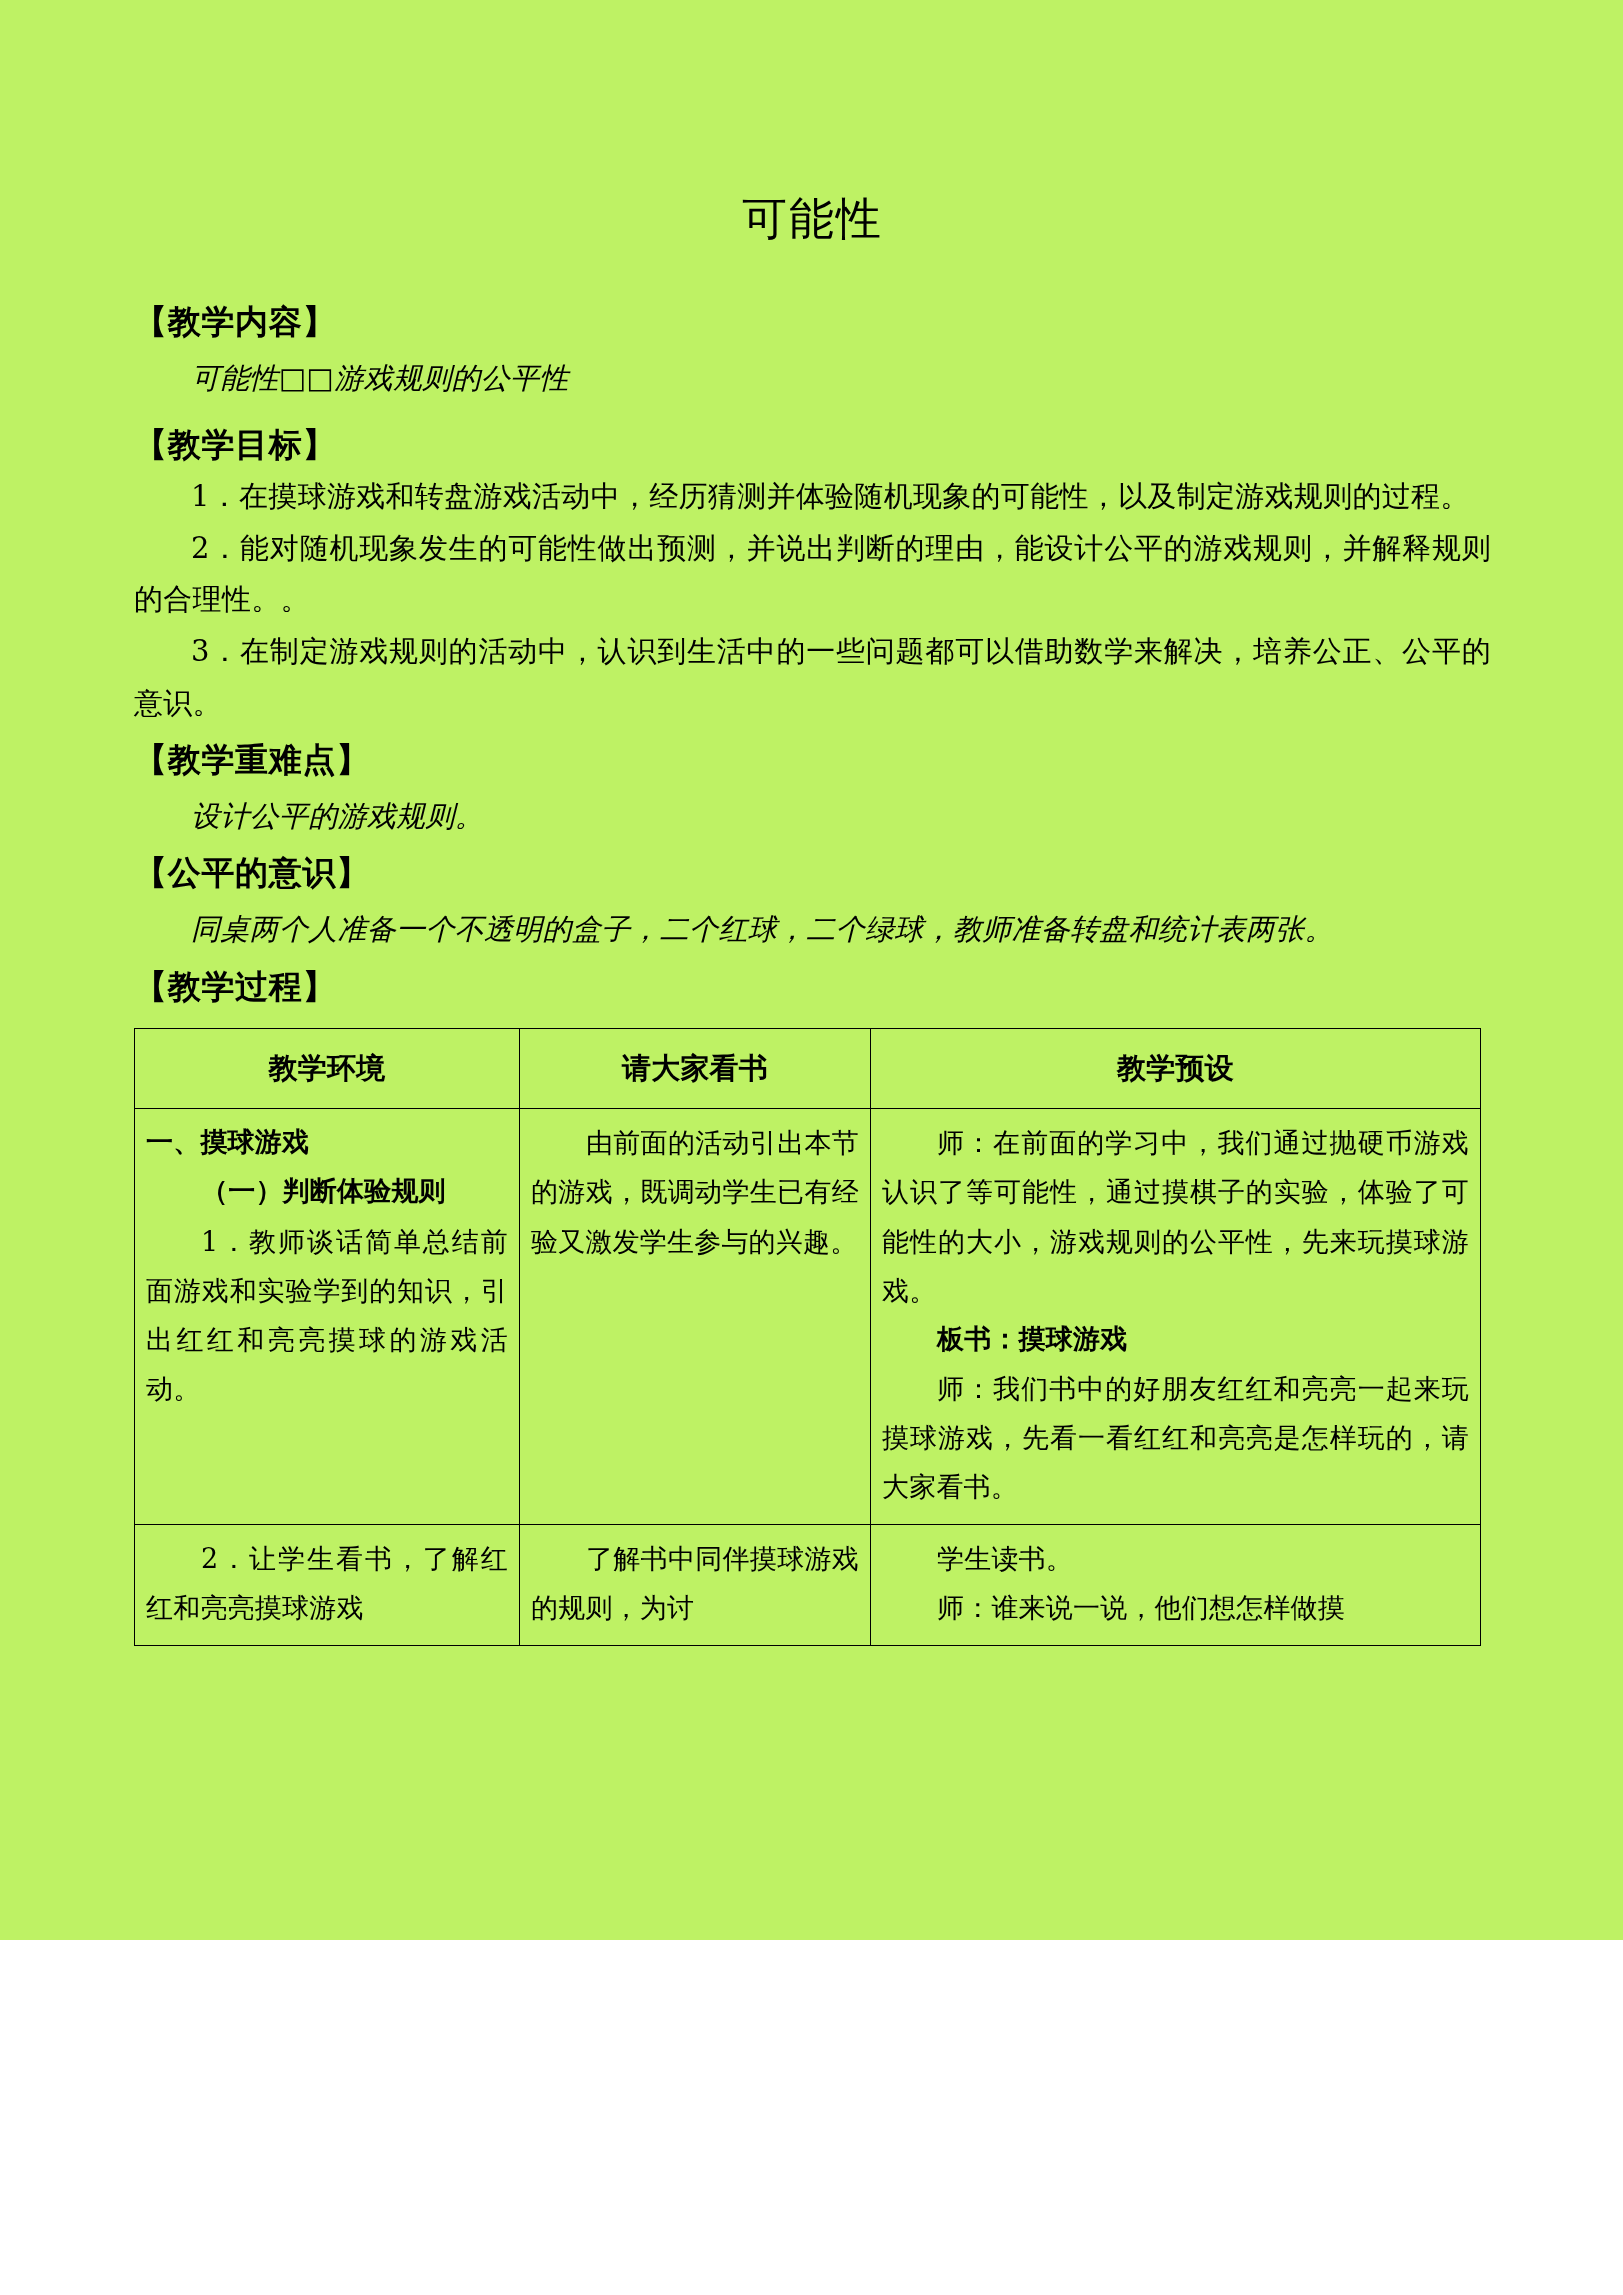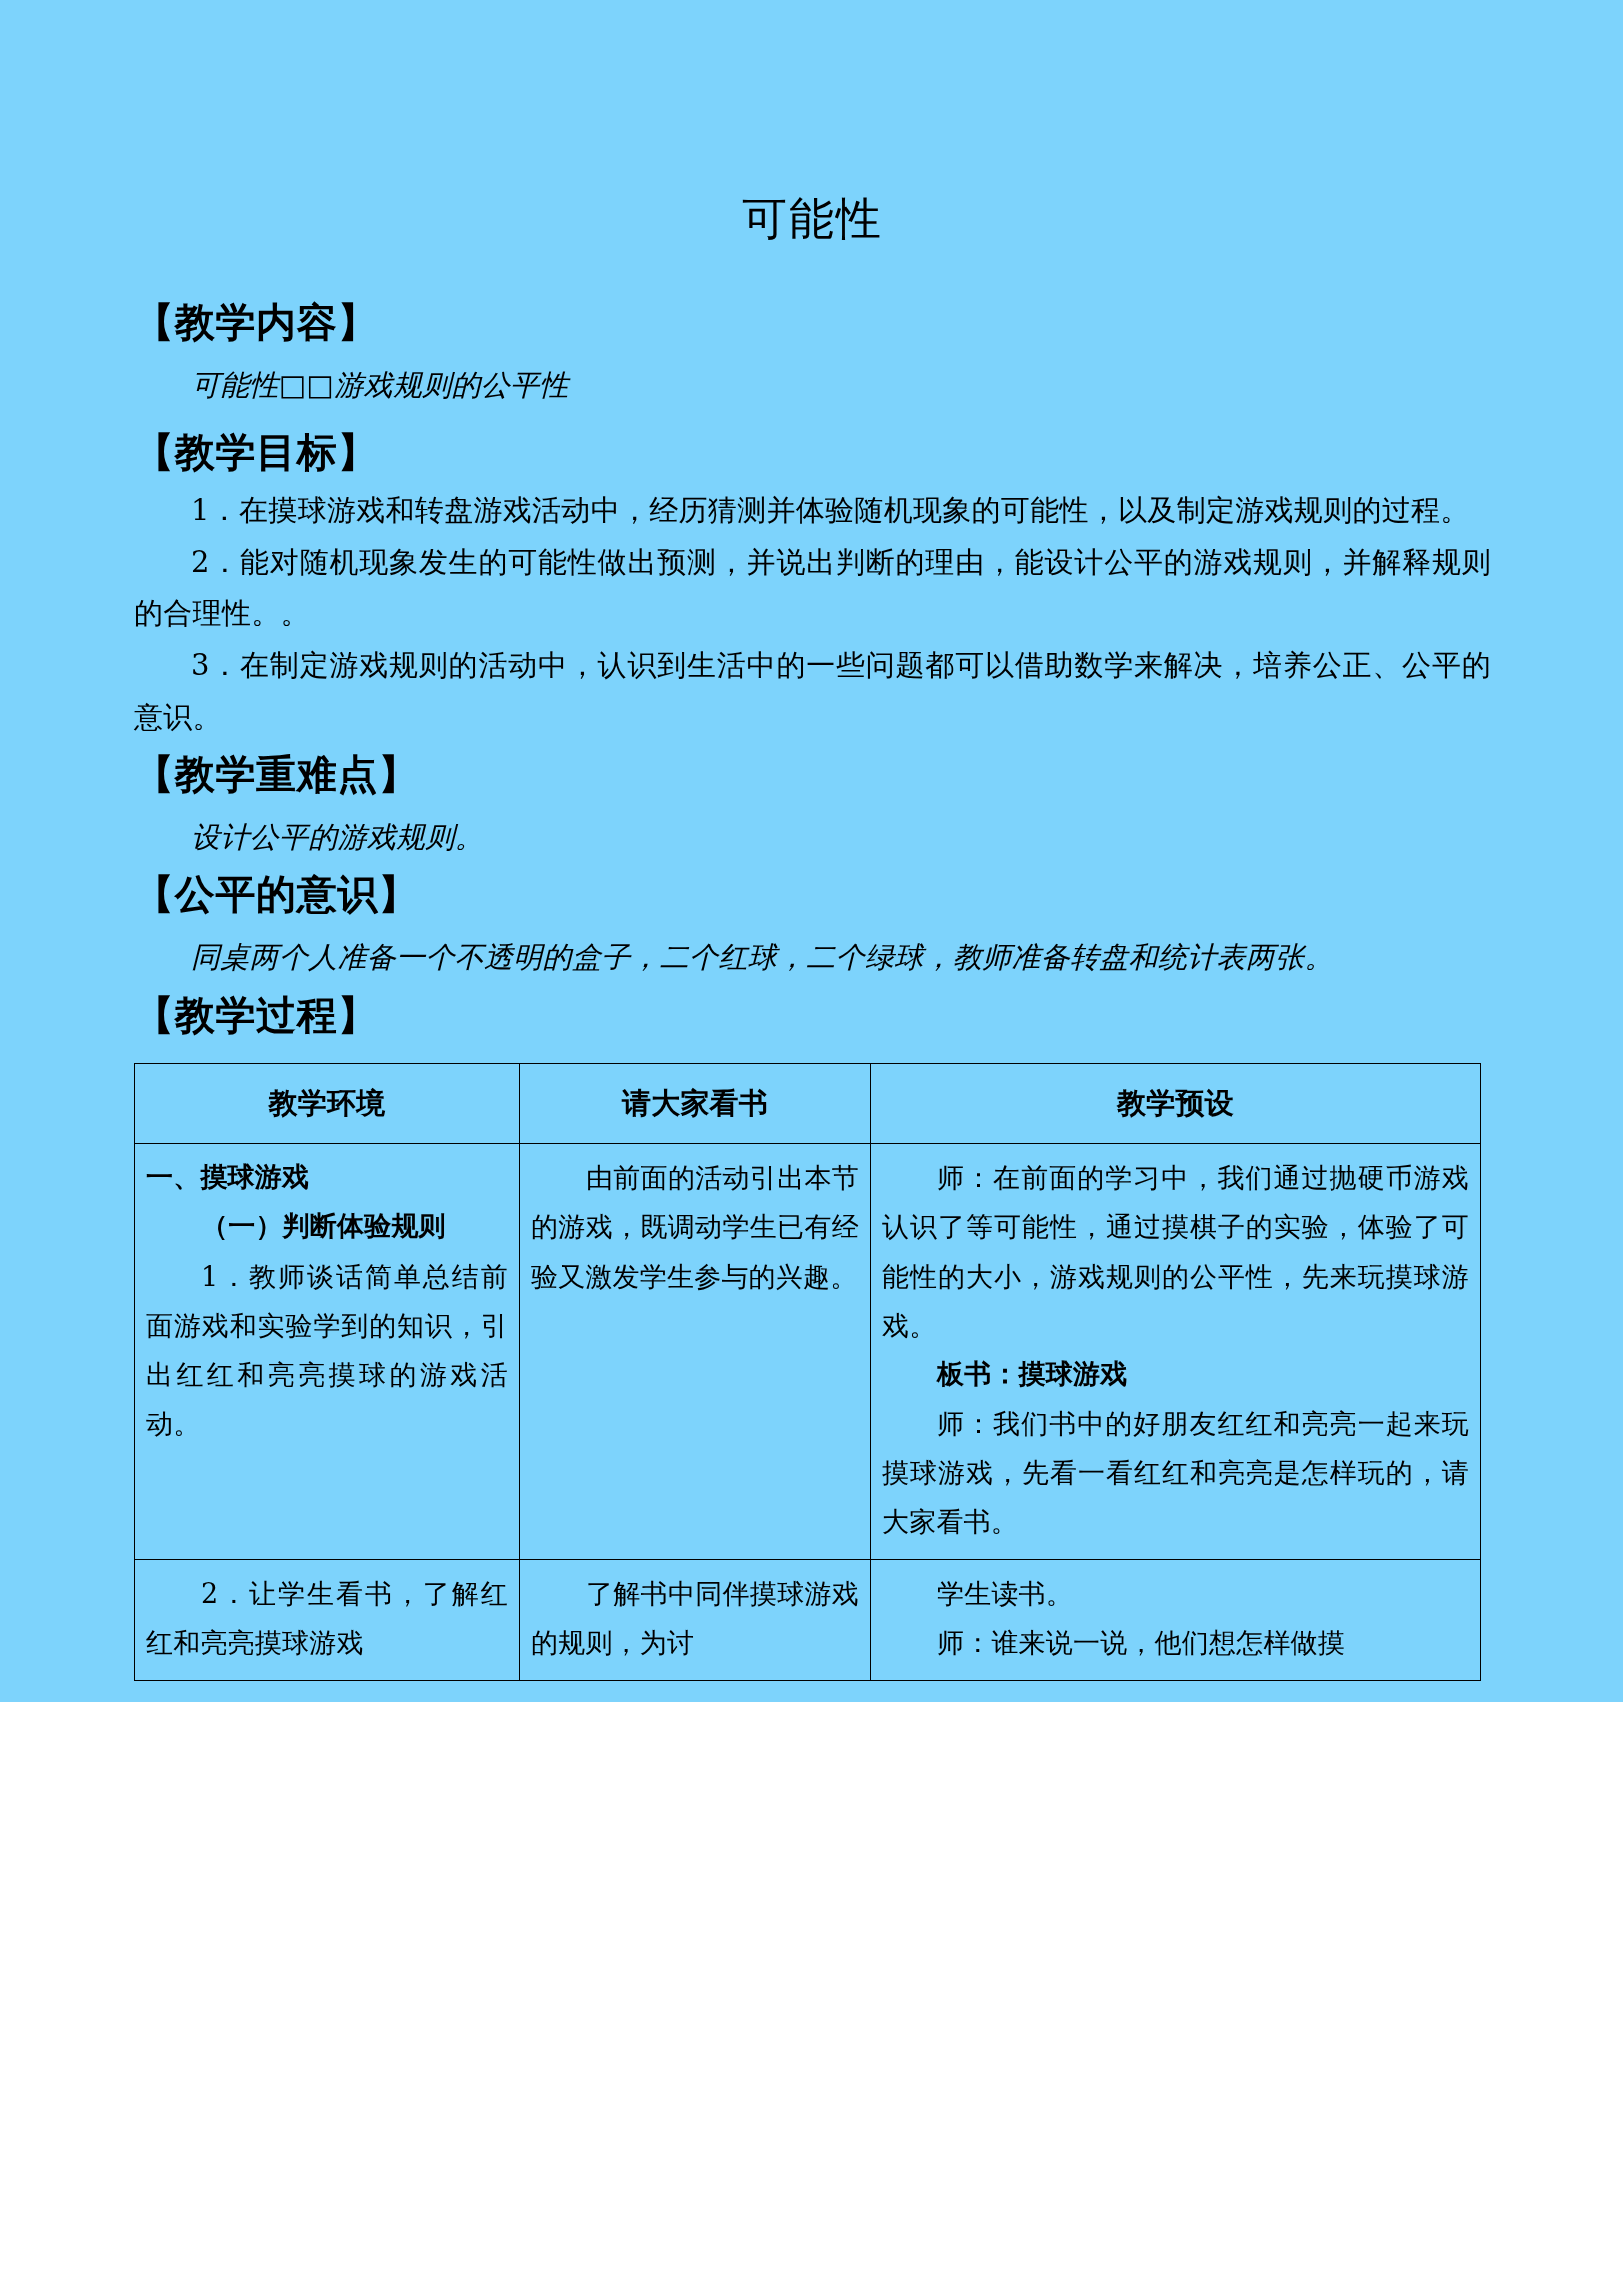--- a/index.html
+++ b/index.html
@@ -7,22 +7,22 @@
     padding: 0;
     background: #ffffff;
   }
   body {
     font-family: "DejaVu Serif", "Liberation Serif", serif;
     color: #000000;
   }
   .page {
     position: relative;
     width: 1623px;
-    height: 1702px;
-    background: #7dd3fc;
+    height: 1940px;
+    background: #bef264;
     box-sizing: border-box;
     padding: 0;
     overflow: hidden;
   }
   .content {
     position: absolute;
     left: 134px;
     top: 0;
     width: 1357px;
   }
@@ -34,26 +34,26 @@
     font-weight: normal;
     letter-spacing: 2px;
     margin: 0;
     padding-top: 196px;
     line-height: 1;
     font-family: "DejaVu Serif", "Liberation Serif", serif;
   }
 
   
   .section-head {
-    font-size: 40px;
+    font-size: 33px;
     font-weight: bold;
     line-height: 1.0;
     margin: 0;
     letter-spacing: 0.7px;
-    font-family: Liberation Mono, monospace;
+    font-family: Liberation Serif, serif;
   }
   .sec-gap-1 { margin-top: 65px; }
   .sec-gap-2 { margin-top: 24.5px; }
   .sec-gap-3 { margin-top: 15px; }
 
   
   .body-par {
     font-size: 29px;
     line-height: 1.78;
     margin: 0;

